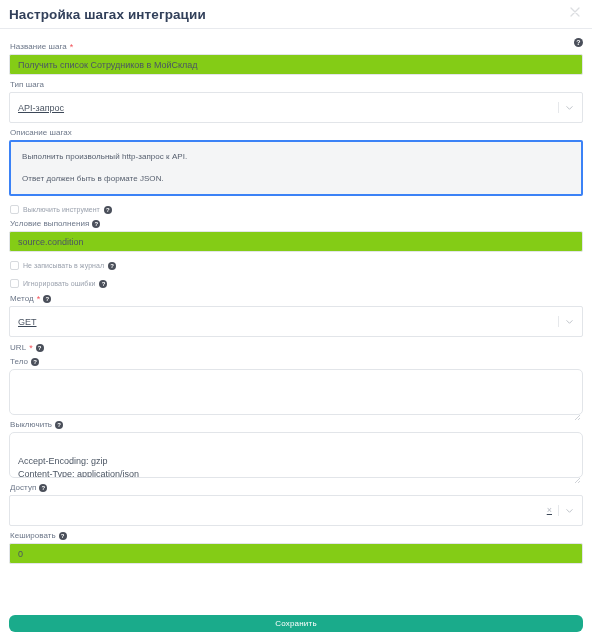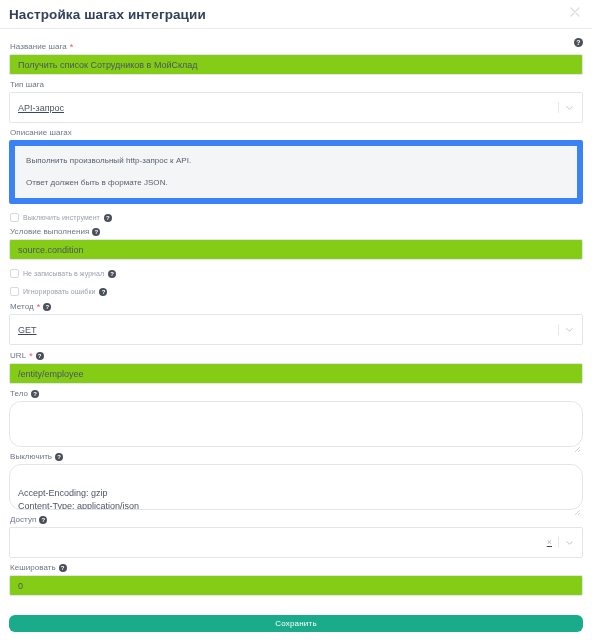--- a/index.html
+++ b/index.html
@@ -169,21 +169,21 @@
     width: 62px;
     height: 9px;
     background: linear-gradient(90deg,#b9bcc2 0%, #c9ccd1 26%, #d7d9dd 42%, #eceef0 62%, #f6f7f8 100%);
     filter: blur(2.2px);
     border-radius: 1px;
   }
 
   
   .desc-box {
     background: #f4f5f6;
-    border: 6px solid #3b82f6;
+    border: 2px solid #3b82f6;
     border-radius: 2px;
     padding: 10px 11px 11px 11px;
   }
   .desc-line {
     font-size: 8px;
     color: #555e6d;
     line-height: 1.2;
     margin: 0 0 12px 0;
     letter-spacing: .05px;
   }
@@ -209,21 +209,21 @@
     font-size: 7px;
     color: #9aa1ad;
     letter-spacing: .05px;
     white-space: nowrap;
   }
 
   
   .ta {
     width: 100%;
     border: 1px solid #e2e5e9;
-    border-radius: 12px;
+    border-radius: 5px;
     background: #fff;
     font-size: 9px;
     color: #4b5563;
     font-family: "Liberation Sans", "DejaVu Sans", sans-serif;
     padding: 22px 8px;
     line-height: 1.45;
     resize: none;
     outline: none;
     position: relative;
     white-space: pre;
@@ -356,21 +356,20 @@
       </span>
     </div>
   </div>
 
   <div class="field">
     <div class="label-row">
       <span class="label-txt">URL</span>
       <span class="req-star">*</span>
       <span class="help-icon"></span>
     </div>
-    <div class="txt-input">/entity/employee</div>
   </div>
 
   <div class="field">
     <div class="label-row">
       <span class="label-txt">Тело</span>
       <span class="help-icon"></span>
     </div>
     <div class="ta-wrap">
       <div class="ta ta-body"></div>
       <span class="ta-grip">

